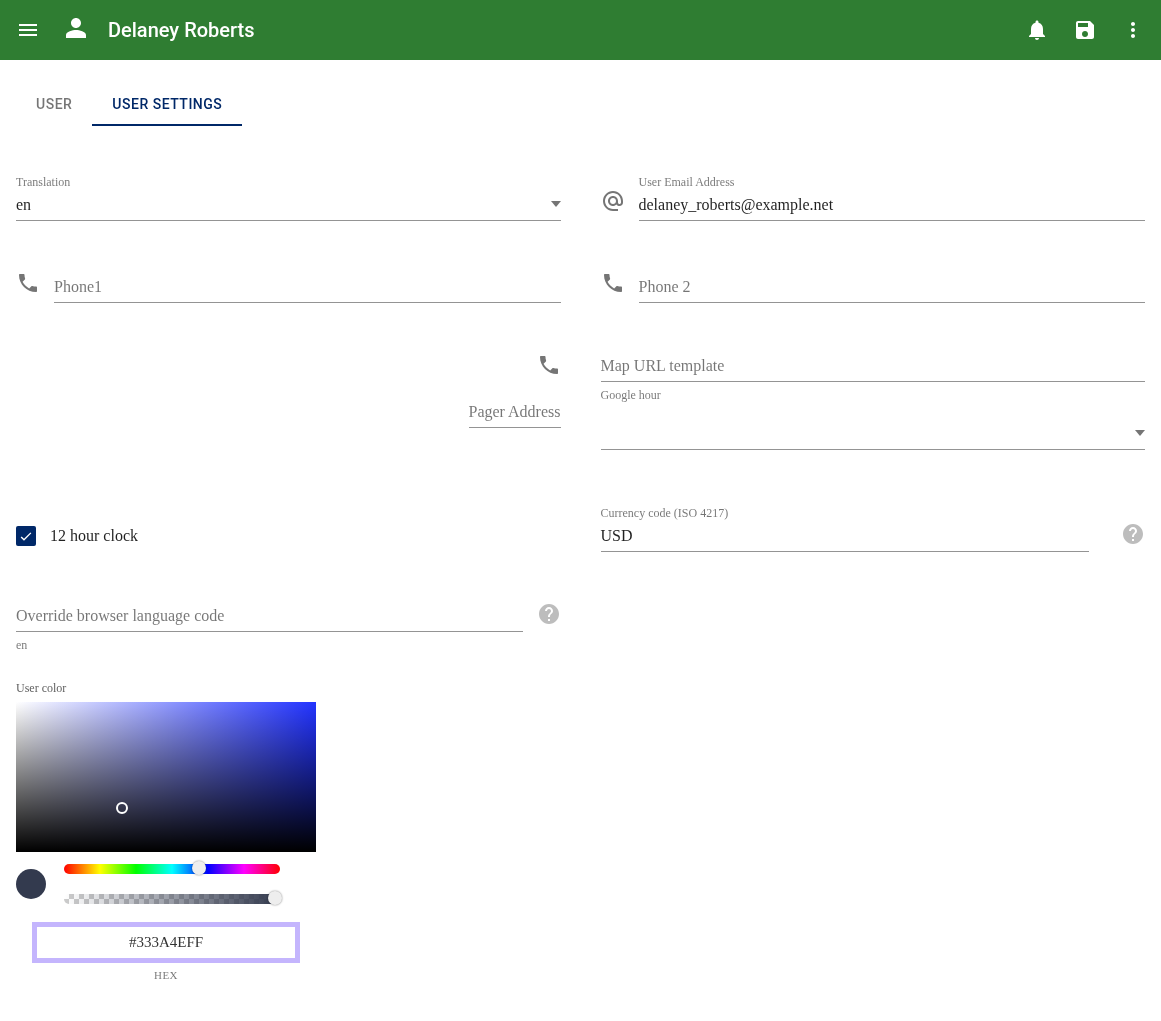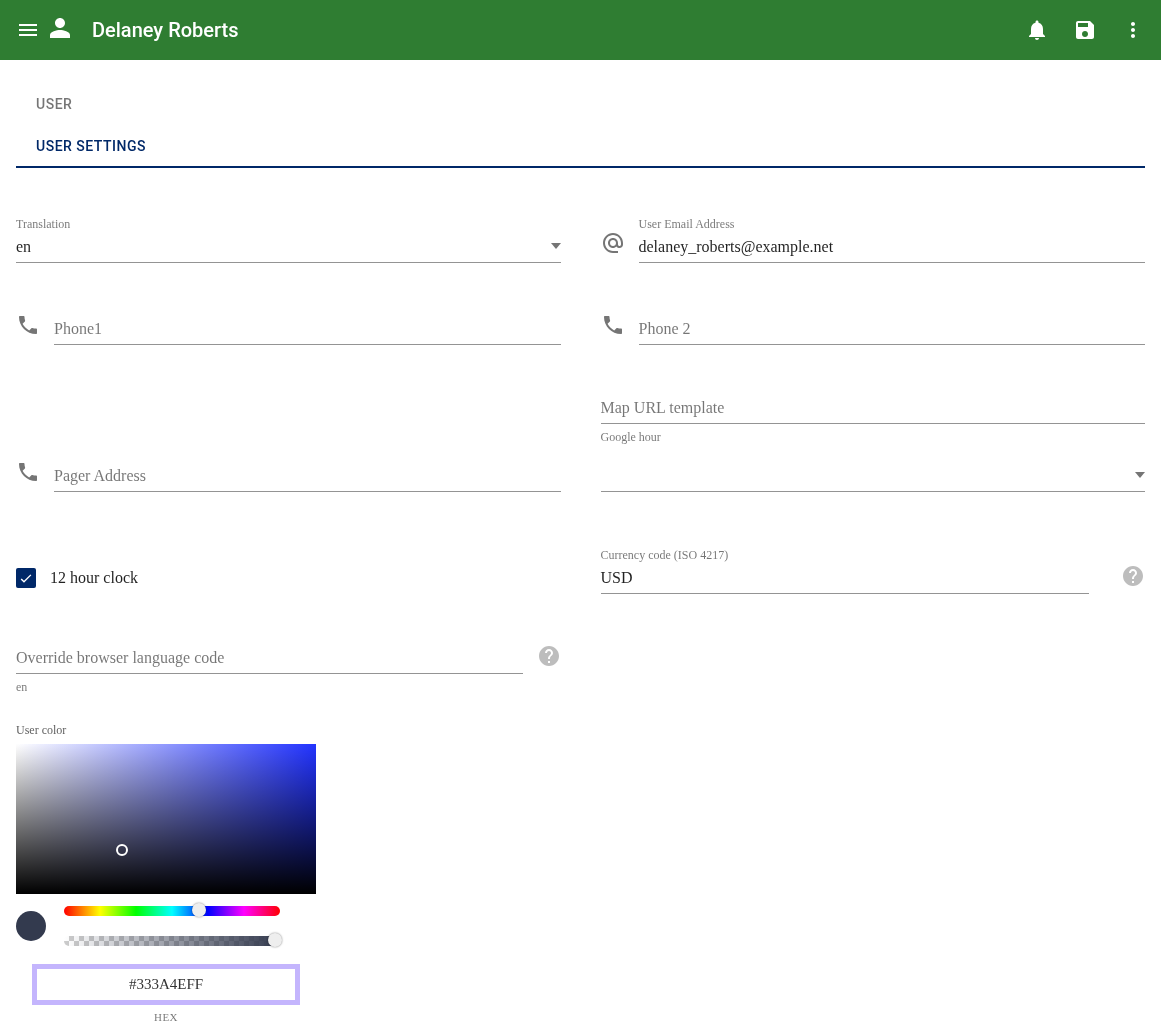--- a/index.html
+++ b/index.html
@@ -1,26 +1,26 @@
 <!DOCTYPE html>
 <html><head>
 <meta charset="utf-8">
 <style>
 * { box-sizing: border-box; margin: 0; padding: 0; }
 body { font-family: Roboto, -apple-system, BlinkMacSystemFont, "Segoe UI", Arial, sans-serif; background: #fff; color: rgba(0,0,0,0.87); width: 1161px; }
 .header { background: #2f7d32; height: 60px; display: flex; align-items: center; padding: 0 16px; color: #fff; }
-.header-left { display: flex; align-items: center; gap: 8px; }
+.header-left { display: flex; align-items: center; gap: 24px; }
 .header-right { margin-left: auto; display: flex; align-items: center; gap: 24px; }
 .icon-btn { width: 24px; height: 24px; display: flex; align-items: center; justify-content: center; cursor: pointer; }
 .icon-btn svg { fill: #fff; width: 24px; height: 24px; }
 .header-title { font-size: 20px; font-weight: 500; display: flex; align-items: center; gap: 20px; }
 .header-title svg { fill: #fff; width: 24px; height: 24px; }
 
 .content { padding: 0 16px; }
-.tabs { display: flex; border-bottom: 1px solid transparent; margin-top: 24px; flex-direction: column; }
+.tabs { display: flex; border-bottom: 1px solid transparent; margin-top: 24px; }
 .tab { padding: 12px 20px; font-size: 14px; font-weight: 500; color: rgba(0,0,0,0.54); letter-spacing: 0.5px; cursor: pointer; border-bottom: 2px solid transparent; }
 .tab.active { color: #002868; border-bottom: 2px solid #002868; }
 
 .form-grid { display: grid; grid-template-columns: 1fr 1fr; gap: 0 40px; margin-top: 24px; font-family: Liberation Serif, serif; }
 .field-row { display: flex; align-items: flex-end; gap: 14px; min-height: 70px; padding-top: 20px; }
 .field-icon { width: 24px; height: 24px; flex: 0 0 24px; margin-bottom: 8px; }
 .field-icon svg { fill: #757575; width: 24px; height: 24px; }
 .field-body { flex: 1; display: flex; flex-direction: column; position: relative; }
 .field-label-small { font-size: 12px; color: rgba(0,0,0,0.54); margin-bottom: 2px; }
 .field-value { font-size: 16px; color: rgba(0,0,0,0.87); padding: 4px 0 6px 0; border-bottom: 1px solid rgba(0,0,0,0.42); min-height: 29px; }
@@ -134,21 +134,21 @@
       <div class="field-icon">
         <svg viewBox="0 0 24 24">
             <path d="M6.6 10.8c1.4 2.8 3.8 5.1 6.6 6.6l2.2-2.2c.3-.3.7-.4 1-.2 1.1.4 2.4.6 3.6.6.6 0 1 .4 1 1V20c0 .6-.4 1-1 1C10.6 21 3 13.4 3 4c0-.6.4-1 1-1h3.5c.6 0 1 .4 1 1 0 1.2.2 2.5.6 3.6.1.4 0 .8-.2 1l-2.3 2.2z"></path>
           </svg>
       </div>
       <div class="field-body">
         <div class="field-value field-placeholder">Phone 2</div>
       </div>
     </div>
 
-    <div class="field-row" style="padding-top:50px;">
+    <div class="field-row" style="padding-top:50px;flex-direction:column;">
       <div class="field-icon">
         <svg viewBox="0 0 24 24">
             <path d="M6.6 10.8c1.4 2.8 3.8 5.1 6.6 6.6l2.2-2.2c.3-.3.7-.4 1-.2 1.1.4 2.4.6 3.6.6.6 0 1 .4 1 1V20c0 .6-.4 1-1 1C10.6 21 3 13.4 3 4c0-.6.4-1 1-1h3.5c.6 0 1 .4 1 1 0 1.2.2 2.5.6 3.6.1.4 0 .8-.2 1l-2.3 2.2z"></path>
           </svg>
       </div>
       <div class="field-body">
         <div class="field-value field-placeholder">Pager Address</div>
       </div>
     </div>
 

